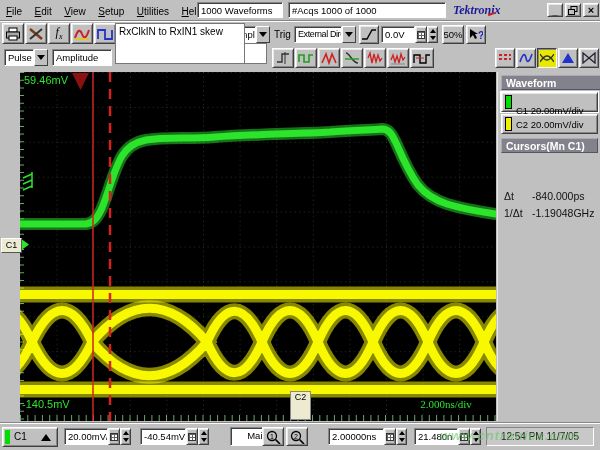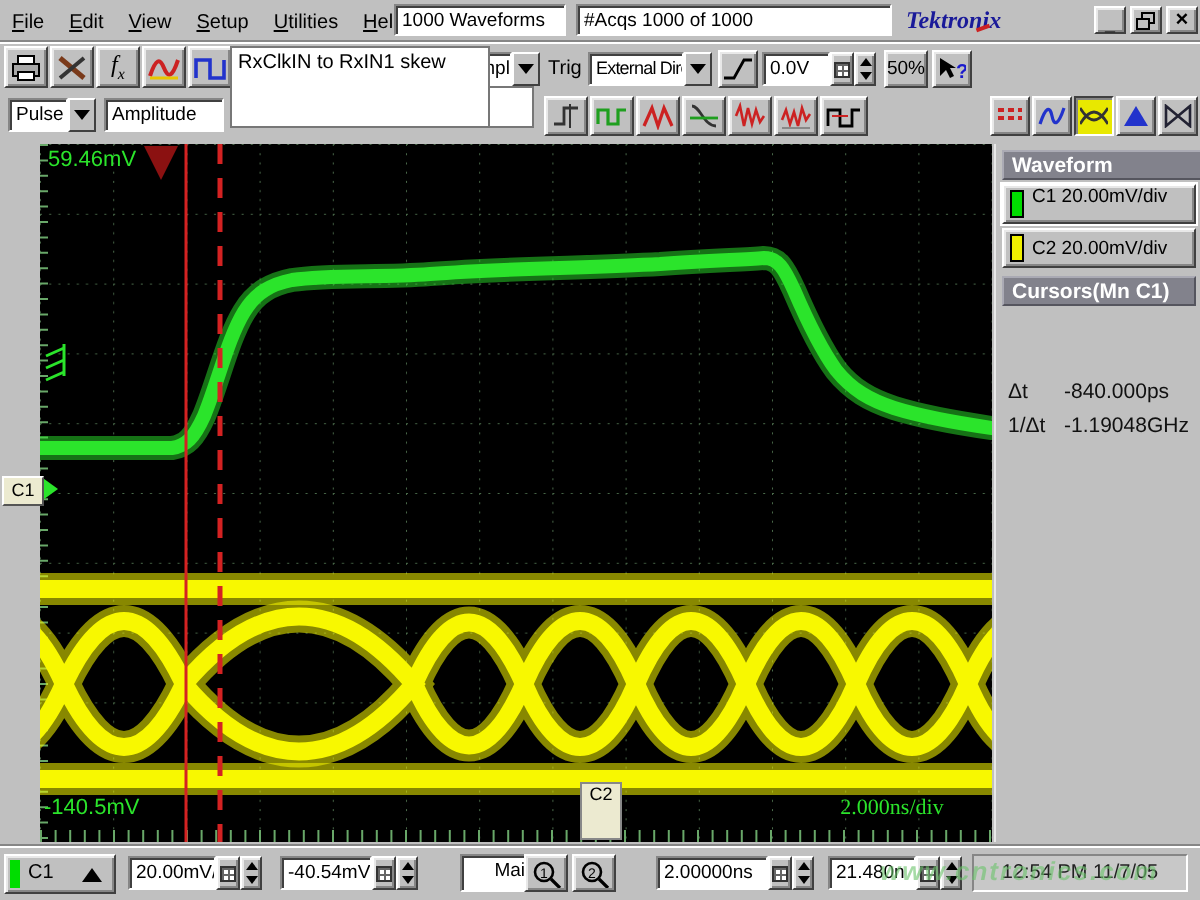--- a/index.html
+++ b/index.html
@@ -249,21 +249,21 @@
   <div class="scope-text" style="left:2px;top:326px;">-140.5mV</div>
   <div class="scope-text" style="left:380px;top:326px;width:92px;text-align:center;font-family:Liberation Serif, serif;">2.000ns/div</div>
   <div class="abs" style="left:270px;top:319px;width:21px;height:29px;background:#ecead0;border:1px solid #888;font-size:9px;text-align:center;color:#000;">C2</div>
 </div>
 
 <div class="abs" style="left:497px;top:72px;width:103px;height:349px;background:#c0c0c0;border-left:1px solid #e8e8e8;">
   <div class="abs hdr" style="left:3px;top:3px;width:101px;height:15px;">Waveform</div>
 
   <div class="abs raised" style="left:3px;top:20px;width:97px;height:20px;outline:1px solid #fff;">
     <div class="abs" style="left: 3px; top: 2px; width: 7px; height: 14px; border: 1px solid rgb(0, 0, 0); background: rgb(0, 221, 0);"></div>
-    <div class="abs" style="left:14px;top:0;font-size:9.5px;white-space:nowrap;">C1 20.00mV/div</div>
+    <div class="abs" style="left:14px;top:12px;font-size:9.5px;white-space:nowrap;">C1 20.00mV/div</div>
   </div>
   <div class="abs raised" style="left:3px;top:42px;width:97px;height:20px;">
     <div class="abs" style="left: 3px; top: 2px; width: 7px; height: 14px; border: 1px solid rgb(0, 0, 0); background: rgb(240, 240, 0);"></div>
     <div class="abs" style="left:14px;top:4px;font-size:9.5px;white-space:nowrap;">C2 20.00mV/div</div>
   </div>
 
   <div class="abs hdr" style="left:3px;top:66px;width:97px;height:15px;">Cursors(Mn C1)</div>
 
   <div class="abs" style="left:0;top:118px;width:103px;height:16px;">
     <span class="ro-name">Δt</span>

